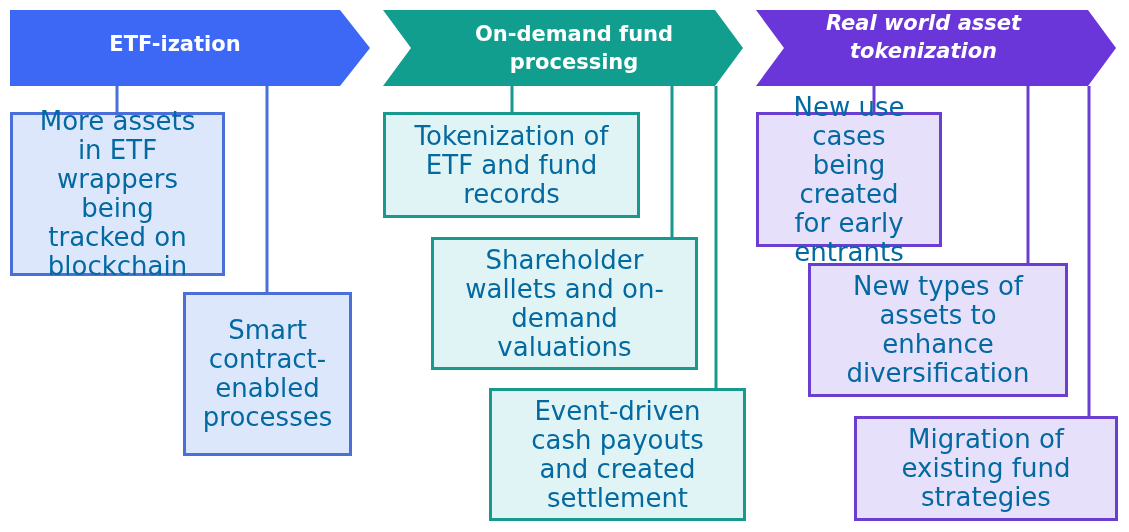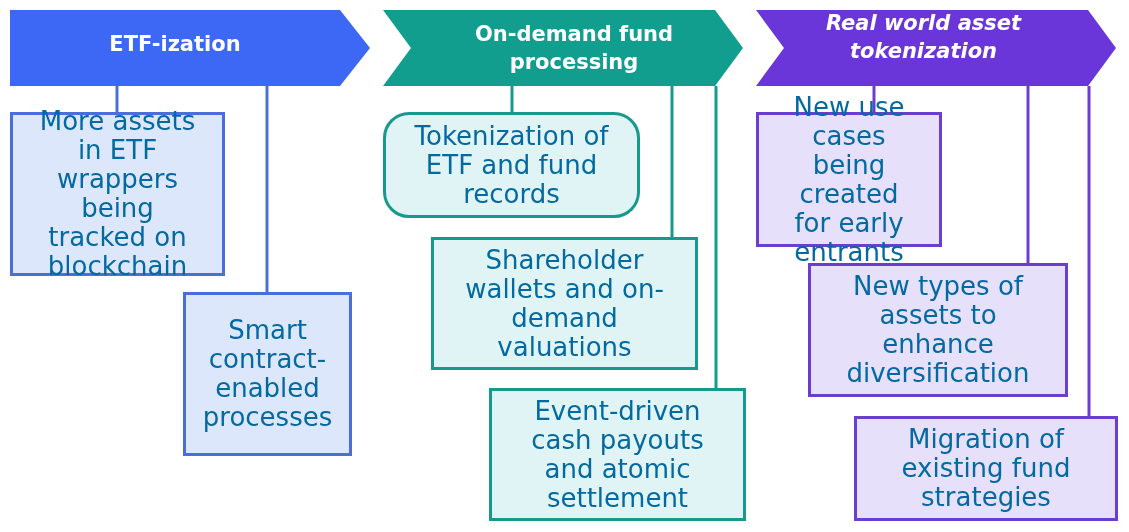--- a/index.html
+++ b/index.html
@@ -38,21 +38,21 @@
     <line x1="1089" y1="86" x2="1089" y2="417" stroke="#6a3ed0" stroke-width="3"></line>
   </svg>
 
   <div class="banner-text" style="left:10px; top:10px; width:330px; height:68px;">ETF-ization</div>
   <div class="banner-text" style="left:459px; top:10px; width:230px; height:76px;">On-demand fund processing</div>
   <div class="banner-text" style="left:801px; top:10px; width:245px; height:53px;font-style:italic;">Real world asset tokenization</div>
 
   <div class="box c1" style="left:10px; top:112px; width:215px; height:164px; padding:0 22px;">More assets in ETF wrappers being tracked on blockchain</div>
   <div class="box c1" style="left:183px; top:292px; width:169px; height:164px; padding:8px 18px;">Smart contract-enabled processes</div>
 
-  <div class="box c2" style="left:383px; top:112px; width:257px; height:106px; padding:0 24px;border-radius:26px;">Tokenization of ETF and fund records</div>
+  <div class="box c2" style="left:383px; top:112px; width:257px; height:106px; padding:0 24px;">Tokenization of ETF and fund records</div>
   <div class="box c2" style="left:431px; top:237px; width:267px; height:133px; padding:0 26px;">Shareholder wallets and on-demand valuations</div>
-  <div class="box c2" style="left:489px; top:388px; width:257px; height:133px; padding:0 18px;">Event-driven cash payouts and atomic settlement</div>
+  <div class="box c2" style="left:489px; top:388px; width:257px; height:133px; padding:0 18px;">Event-driven cash payouts and created settlement</div>
 
   <div class="box c3" style="left:756px; top:112px; width:186px; height:135px; padding:0 20px;">New use cases being created for early entrants</div>
   <div class="box c3" style="left:808px; top:263px; width:260px; height:134px; padding:0 22px;">New types of assets to enhance diversification</div>
   <div class="box c3" style="left:854px; top:416px; width:264px; height:105px; padding:0 24px;">Migration of existing fund strategies</div>
 
 </div>
 
 </body></html>

